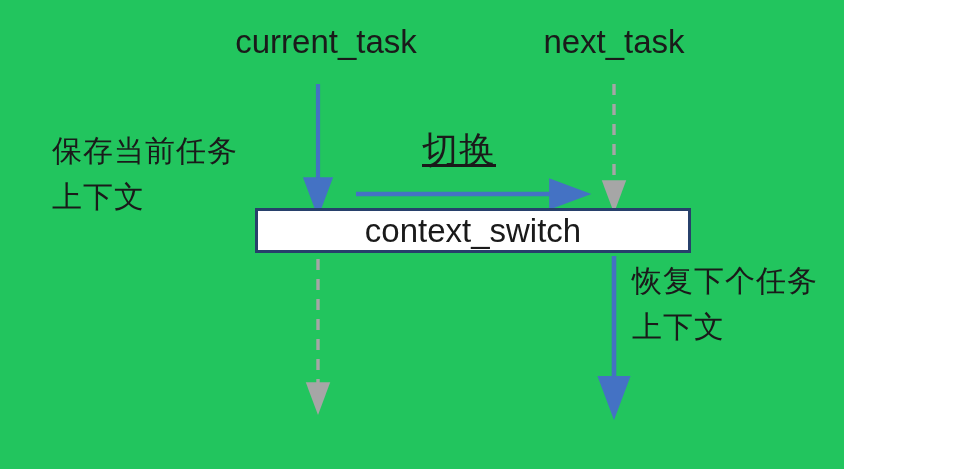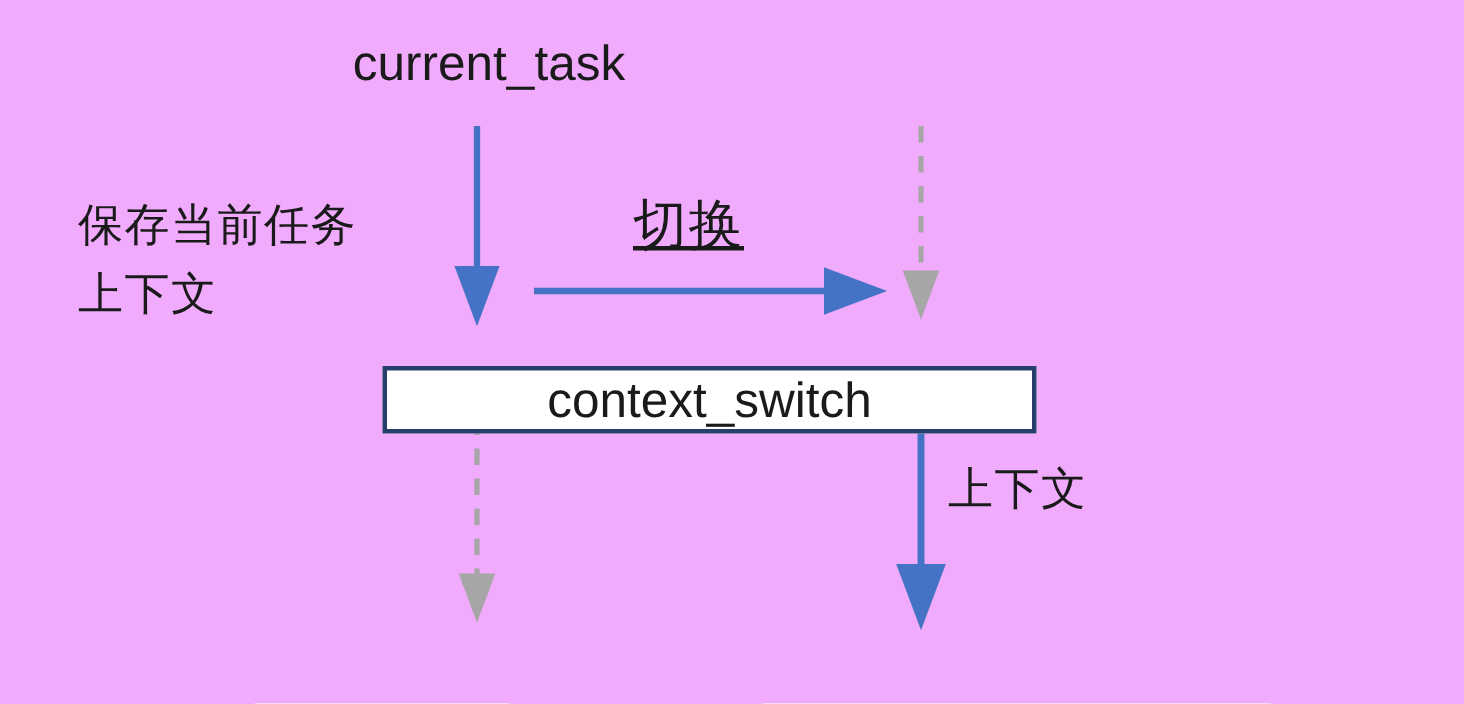--- a/index.html
+++ b/index.html
@@ -5,23 +5,23 @@
   html, body {
     margin: 0;
     padding: 0;
     background: #ffffff;
   }
   body {
     font-family: "Liberation Sans", "DejaVu Sans", sans-serif;
   }
   #canvas {
     position: relative;
-    width: 976px;
+    width: 844px;
     height: 469px;
-    background: #f0abfc;
+    background: #22c55e;
     overflow: hidden;
   }
   .svg-layer {
     position: absolute;
     left: 0;
     top: 0;
     width: 976px;
     height: 469px;
   }
   .label {
@@ -89,25 +89,27 @@
       <line x1="614" y1="256" x2="614" y2="400" stroke="#4472C4" stroke-width="4.6" marker-end="url(#arrowBlue)"></line>
     </g>
 
     <g>
       <line x1="356" y1="194" x2="572" y2="194" stroke="#4472C4" stroke-width="4.4" marker-end="url(#arrowBlue)"></line>
     </g>
   </svg>
 
   <div class="label lifeline-label" style="left:214px; top:25px; width:224px;">current_task</div>
 
+  <div class="label lifeline-label" style="left:516px; top:25px; width:196px;">next_task</div>
 
   <div class="label cn-text" style="left:52px; top:136px;">保存当前任务</div>
   <div class="label cn-text" style="left:52px; top:182px;">上下文</div>
 
   <div class="label cn-small" style="left:422px; top:132px;text-decoration:underline;">切换</div>
 
-  <div class="box" style="left:255px; top:208px; width:436px; height:45px;margin-top:36px;">
+  <div class="box" style="left:255px; top:208px; width:436px; height:45px;">
     <span class="box-label">context_switch</span>
   </div>
 
+  <div class="label cn-text" style="left:632px; top:266px;">恢复下个任务</div>
   <div class="label cn-text" style="left:632px; top:312px;">上下文</div>
 
 </div>
 
 </body></html>

